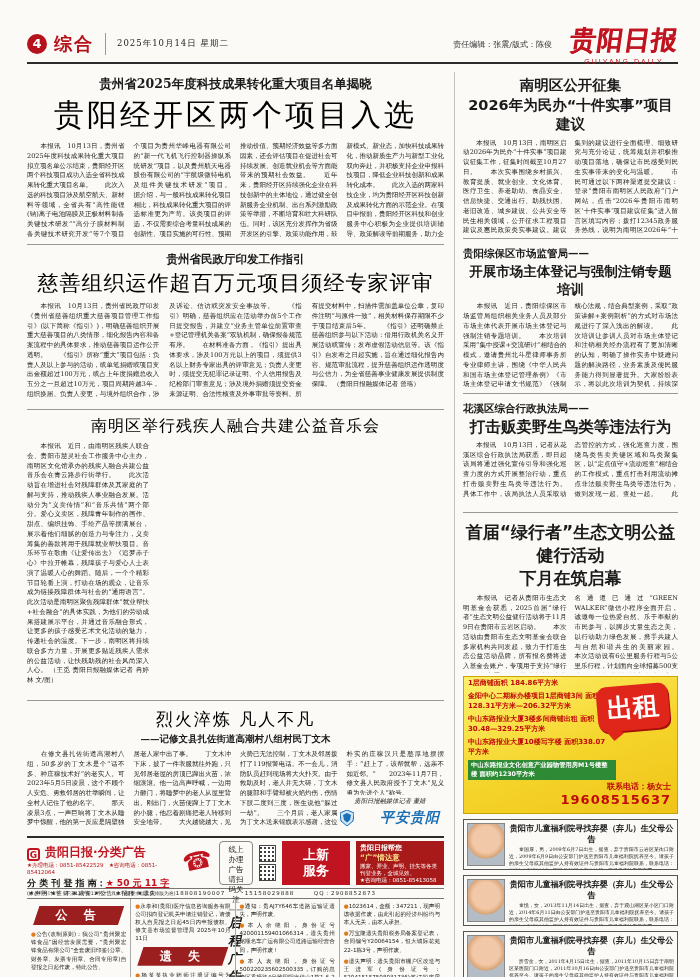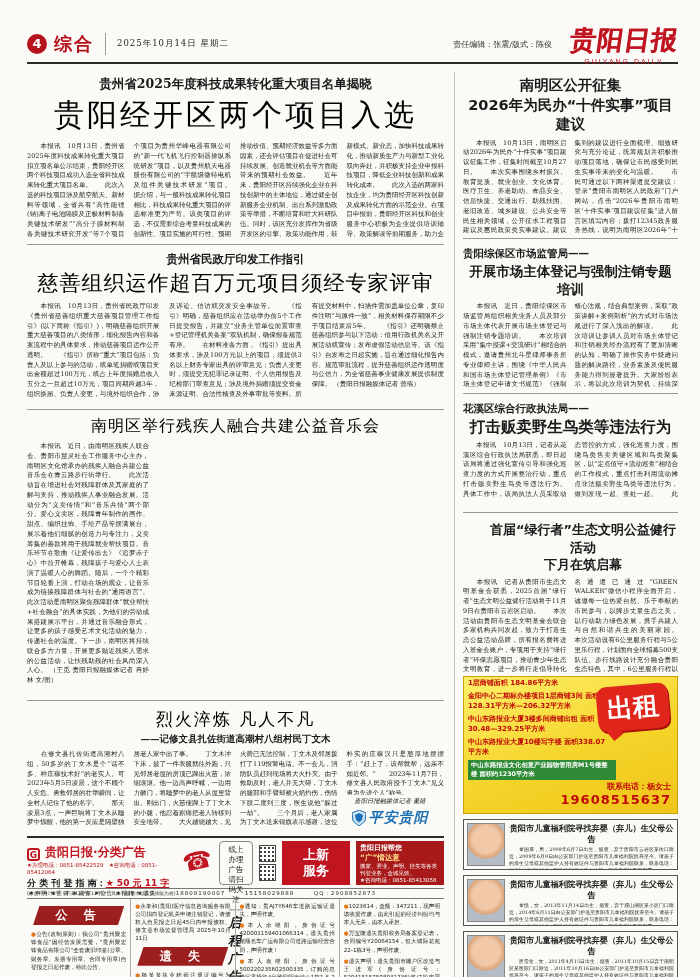--- a/index.html
+++ b/index.html
@@ -49,21 +49,21 @@
   .concert-text { width:122px; height:248px; }
   .concert-fig { flex:1; }
   .photo-svg { width:100%; height:196px; display:block; border:1px solid #999; background:#cfd4d8; }
   .caption { font-size:6.3px; text-align:right; margin-top:2px; color:#222; }
   .a-fire { position:relative; height:128px; overflow:hidden; padding-top:3px; }
   .a-fire .hl { font-size:17px; letter-spacing:2px; }
   .fire-sub { text-align:center; font:bold 9.5px "DejaVu Serif",serif; margin:2px 0 4px; }
   .a-fire .body { column-count:4; column-gap:9px; height:92px; }
   .fire-extra { position:absolute; right:2px; bottom:4px; width:104px; background:#fbfaf6; text-align:center; padding:2px; }
   .fire-byline { font-size:6.3px; font-style:italic; margin-bottom:3px; }
-  .pa-logo { display:flex; align-items:center; justify-content:center; gap:3px; }
+  .pa-logo { display:flex; align-items:center; justify-content:space-between; gap:3px; }
   .pa-text { color:#1a6fb5; font:bold italic 14px "DejaVu Sans",sans-serif; letter-spacing:1px; }
   
   .classifieds { height:152px; border-top:2px solid #2b2b2b; margin-top:3px; padding-top:3px;
                  font-family:"DejaVu Sans",sans-serif; overflow:hidden; }
   .cl-head { display:flex; gap:6px; align-items:stretch; height:44px; }
   .cl-brandbox { width:150px; }
   .cl-brand { color:#c01420; font-weight:bold; font-size:12px; }
   .cl-glogo { display:inline-block; width:13px; height:13px; border:2px solid #c01420; border-radius:3px;
               color:#c01420; font:bold 9px/11px "DejaVu Sans",sans-serif; text-align:center; vertical-align:-2px; }
   .cl-phones { font-size:5.5px; color:#b5121b; margin:1px 0 2px; }
@@ -95,21 +95,21 @@
   .entry { font-size:5.6px; line-height:1.45; text-align:justify; margin-bottom:3px; color:#222; }
   .bullet { color:#e07b1f; }
   
   .r-art { padding:4px 0 3px; overflow:hidden; }
   .r-art .hl2 { text-align:center; font:bold 14.5px "DejaVu Sans",sans-serif; line-height:1.35; }
   .r-kicker { font:bold 10.5px "DejaVu Serif",serif; margin-bottom:1px; }
   .r-art .body { column-count:2; column-gap:8px; }
   #r1 { height:162px; } #r1 .body{ height:118px; }
   #r2 { height:146px; } #r2 .hl2{ font-size:13.5px; } #r2 .body{ height:102px; }
   #r3 { height:110px; } #r3 .hl2{ font-size:15.5px; } #r3 .body{ height:64px; }
-  #r4 { height:156px; } #r4 .hl2{ font-size:13px;margin-left:25px; } #r4 .body{ height:116px; }
+  #r4 { height:156px; } #r4 .hl2{ font-size:17px; } #r4 .body{ height:116px; }
   
   .rent { position:relative; height:138px; border:1px solid #c9a400; margin-top:3px;
           background:linear-gradient(160deg,#fdf06a 0%,#f5d42a 55%,#f0c419 100%);
           font-family:"DejaVu Sans",sans-serif; overflow:hidden; }
   .rent-top { background:#d0181f; color:#ffe95e; font-weight:bold; font-size:8px; padding:2px 4px; }
   .rent-line { color:#c00a0a; font-weight:bold; font-size:7px; line-height:1.5; padding:1px 4px; width:150px; }
   .rent-green { background:#2f8a35; color:#fff; font-weight:bold; font-size:6.3px; padding:1px 3px; margin:1px 4px; width:148px; }
   .rent-contact { position:absolute; right:6px; bottom:6px; text-align:right; color:#c00a0a; font-weight:bold; }
   .rent-contact .c1 { font-size:8px; } .rent-contact .c2 { font-size:13px; letter-spacing:1px; }
   .bubble { position:absolute; top:8px; right:8px; background:#e0251b; color:#fff;

